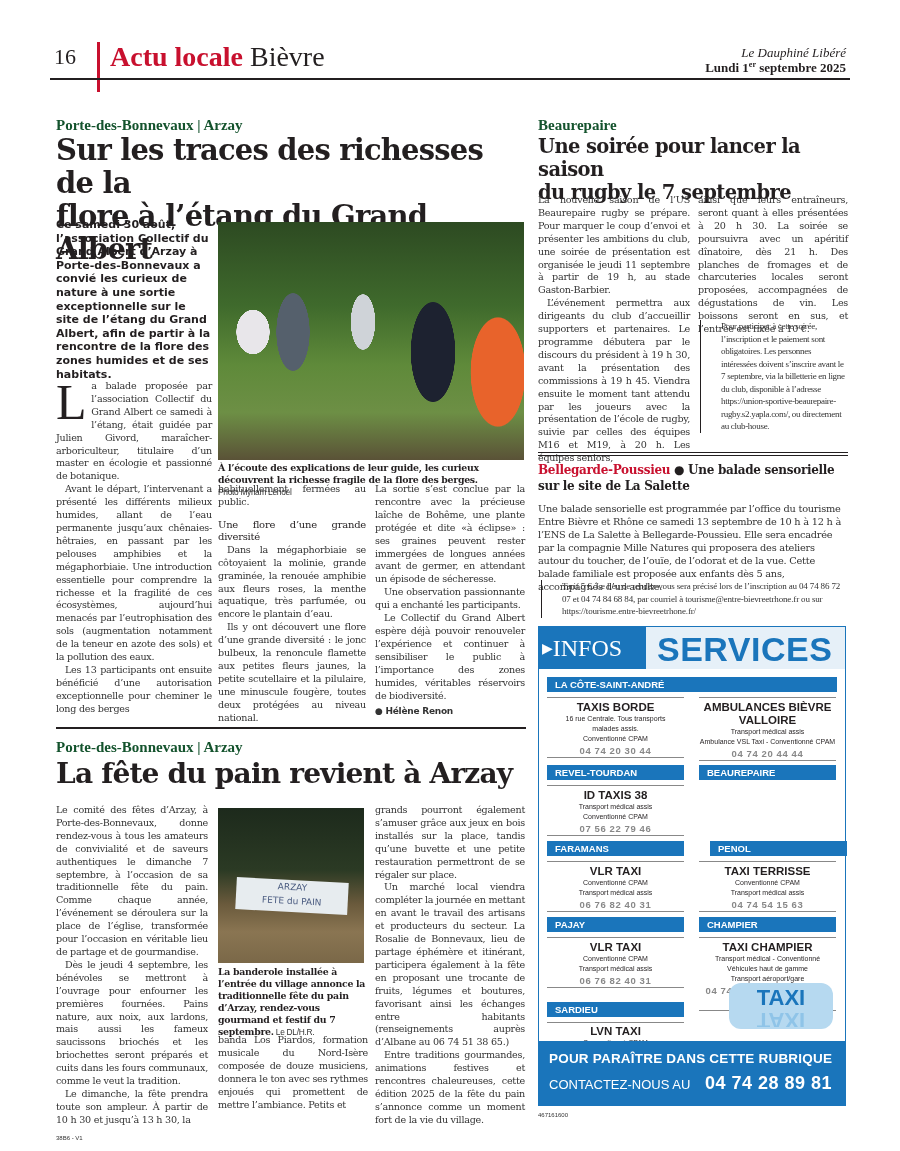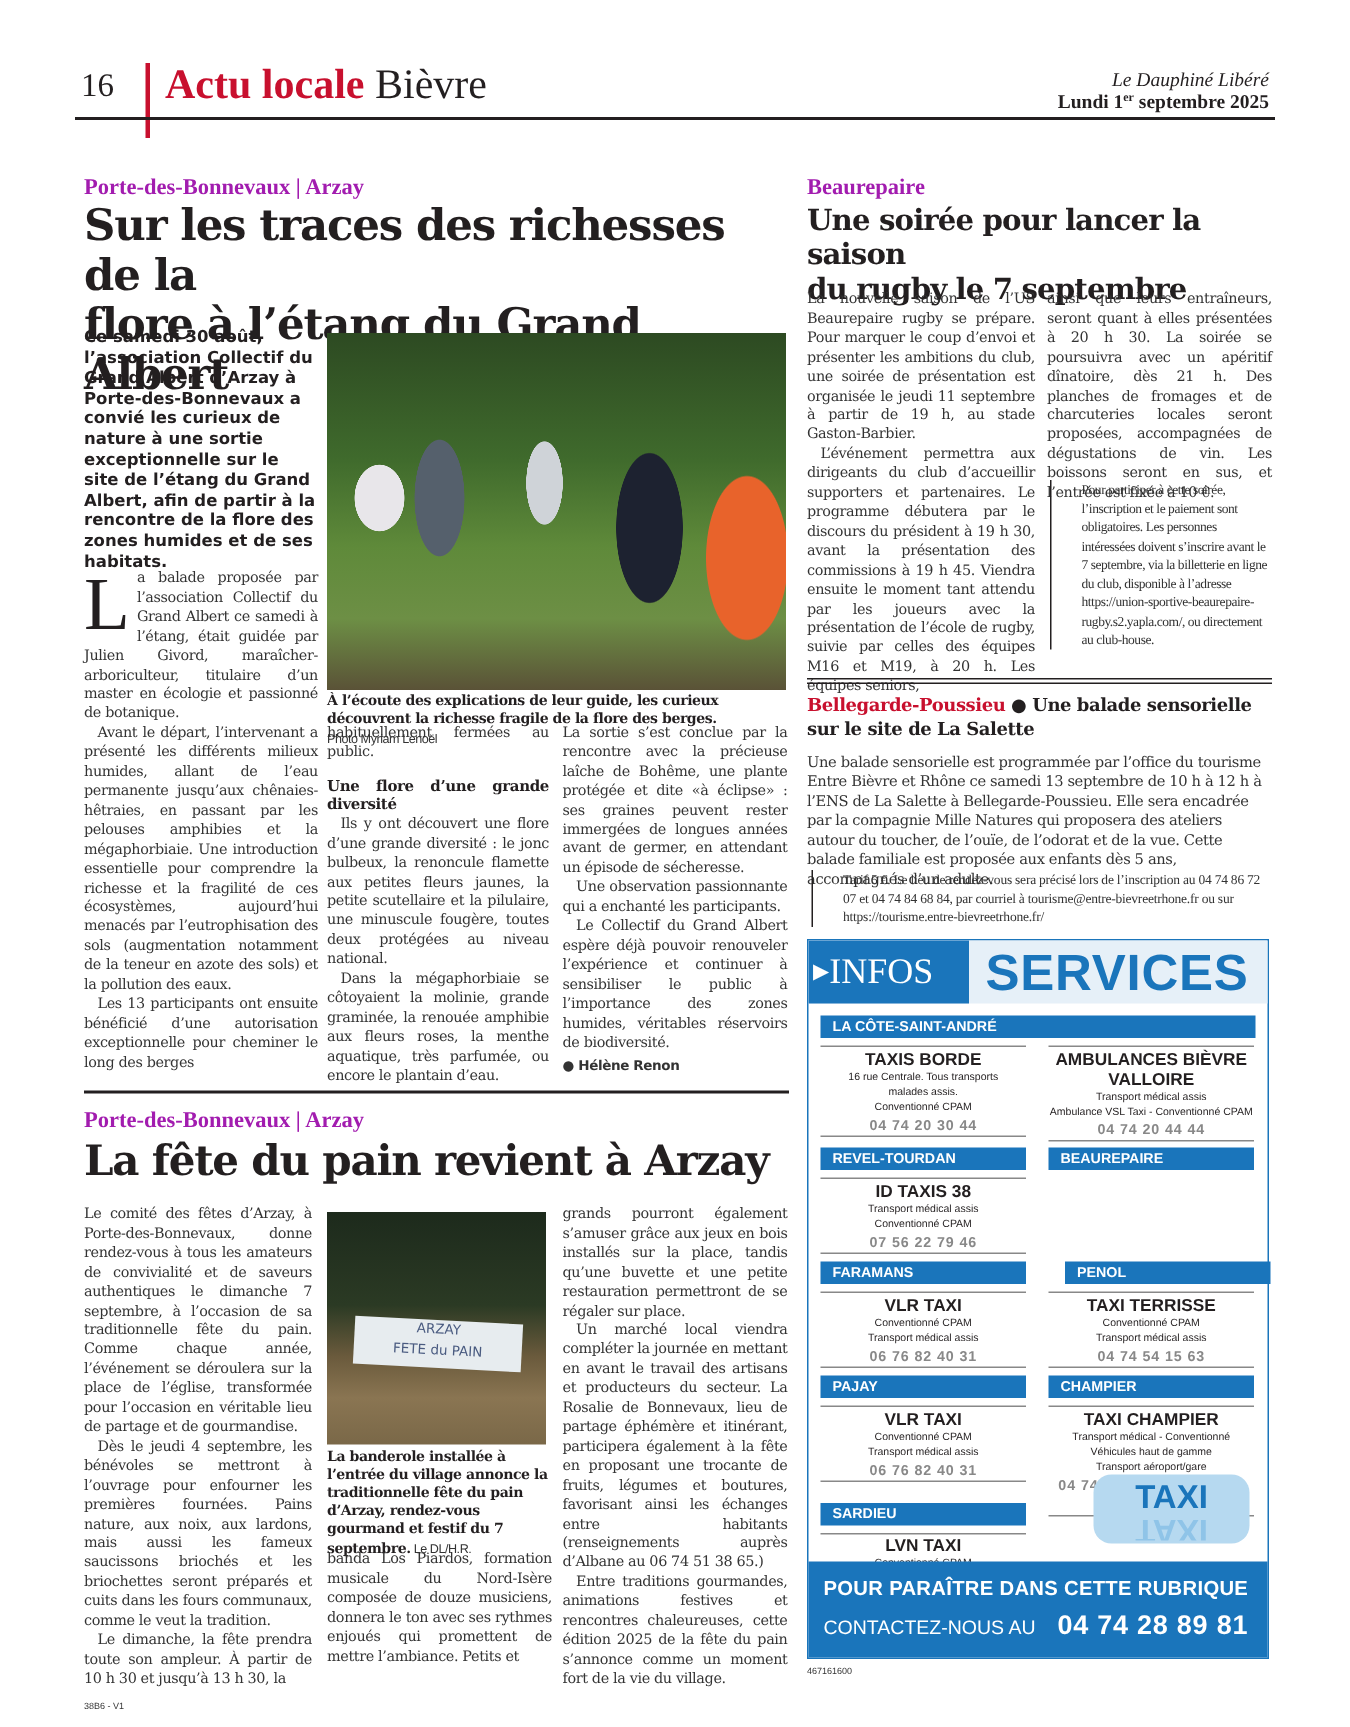--- a/index.html
+++ b/index.html
@@ -12,28 +12,28 @@
   .page-num { left: 54px; top: 44px; font-family: "Liberation Serif", serif; font-size: 22px; color: #231f20; }
   .red-vbar { left: 97px; top: 42px; width: 3px; height: 50px; background: #c8102e; }
   .rubric { left: 110px; top: 40px; font-family: Liberation Serif, serif; font-size: 28px; line-height: 34px; white-space: nowrap; }
   .rubric .r1 { color: #c8102e; font-weight: bold; }
   .rubric .r2 { color: #231f20; font-weight: normal; }
   .paper-name { right: 54px; top: 45px; font-family: "Liberation Serif", serif; font-style: italic; font-size: 13px; text-align: right; }
   .paper-date { right: 54px; top: 60px; font-family: "Liberation Serif", serif; font-weight: bold; font-size: 13px; text-align: right; }
   .paper-date sup { font-size: 8px; }
   .head-rule { left: 50px; top: 78px; width: 800px; height: 2px; background: #231f20; }
 
-  .kicker { font-family: "Liberation Serif", serif; font-weight: bold; color: #a21caf; font-size: 15px; line-height: 18px; white-space: nowrap; }
+  .kicker { font-family: "Liberation Serif", serif; font-weight: bold; color: #14532d; font-size: 15px; line-height: 18px; white-space: nowrap; }
   .headline { font-family: "DejaVu Serif", serif; font-weight: bold; color: #231f20; letter-spacing: -0.8px; }
 
   .lede { font-family: "DejaVu Sans", sans-serif; font-weight: bold; font-size: 11px; line-height: 13.6px; color: #231f20; }
   .body { font-family: "DejaVu Serif", serif; font-size: 9.6px; line-height: 12.9px; color: #333; text-align: justify; hyphens: auto; letter-spacing: -0.25px; }
   .body p { text-indent: 9px; }
   .body p.noind { text-indent: 0; }
-  .subhead { font-family: "DejaVu Serif", serif; font-weight: bold; font-size: 10px; line-height: 12.5px; color: #231f20; margin-top: 10px; }
+  .subhead { font-family: "DejaVu Serif", serif; font-weight: normal; font-size: 10px; line-height: 12.5px; color: #231f20; margin-top: 10px; }
   .caption { font-family: "DejaVu Serif", serif; font-weight: bold; font-size: 9.4px; line-height: 12px; color: #231f20; letter-spacing: -0.3px; }
   .credit { font-family: Liberation Sans, sans-serif; font-size: 8.4px; color: #333; font-weight: normal; }
   .dropcap { float: left; font-family: "Liberation Serif", serif; font-size: 50px; line-height: 40px; margin: 2px 5px 0 0; color: #231f20; }
   .signature { font-family: "DejaVu Sans", sans-serif; font-weight: bold; font-size: 9px; margin-top: 3px; }
   .infobox { border-left: 1px solid #231f20; padding-left: 20px; font-family: Liberation Serif, serif; font-size: 9px; line-height: 12.5px; color: #333; letter-spacing: -0.3px; }
 
   .rule { height: 2px; background: #231f20; }
   .rule-thin { height: 1px; background: #231f20; }
 
   
@@ -99,22 +99,22 @@
 </div>
 
 <div class="abs body" style="left:56px; top:380px; width:156px;">
   <p class="noind"><span class="dropcap">L</span><span>a balade proposée par l’association Collectif du Grand Albert ce samedi à l’étang, était guidée par Julien Givord, maraîcher-arboriculteur, titulaire d’un master en écologie et passionné de botanique.</span></p>
   <p>Avant le départ, l’intervenant a présenté les différents milieux humides, allant de l’eau permanente jusqu’aux chênaies-hêtraies, en passant par les pelouses amphibies et la mégaphorbiaie. Une introduction essentielle pour comprendre la richesse et la fragilité de ces écosystèmes, aujourd’hui menacés par l’eutrophisation des sols (augmentation notamment de la teneur en azote des sols) et la pollution des eaux.</p>
   <p>Les 13 participants ont ensuite bénéficié d’une autorisation exceptionnelle pour cheminer le long des berges</p>
 </div>
 <div class="abs body" style="left:218px; top:483px; width:148px;">
   <p class="noind">habituellement fermées au public.</p>
   <div class="subhead">Une flore d’une grande diversité</div>
+  <p>Dans la mégaphorbiaie se côtoyaient la molinie, grande graminée, la renouée amphibie aux fleurs roses, la menthe aquatique, très parfumée, ou encore le plantain d’eau.</p>
   <p>Ils y ont découvert une flore d’une grande diversité : le jonc bulbeux, la renoncule flamette aux petites fleurs jaunes, la petite scutellaire et la pilulaire, une minuscule fougère, toutes deux protégées au niveau national.</p>
-  <p>Dans la mégaphorbiaie se côtoyaient la molinie, grande graminée, la renouée amphibie aux fleurs roses, la menthe aquatique, très parfumée, ou encore le plantain d’eau.</p>
 </div>
 <div class="abs body" style="left:375px; top:483px; width:150px;">
   <p class="noind">La sortie s’est conclue par la rencontre avec la précieuse laîche de Bohême, une plante protégée et dite «à éclipse» : ses graines peuvent rester immergées de longues années avant de germer, en attendant un épisode de sécheresse.</p>
   <p>Une observation passionnante qui a enchanté les participants.</p>
   <p>Le Collectif du Grand Albert espère déjà pouvoir renouveler l’expérience et continuer à sensibiliser le public à l’importance des zones humides, véritables réservoirs de biodiversité.</p>
   <div class="signature">● Hélène Renon</div>
 </div>
 
 <div class="abs rule" style="left:56px; top:727px; width:470px;"></div>
 

